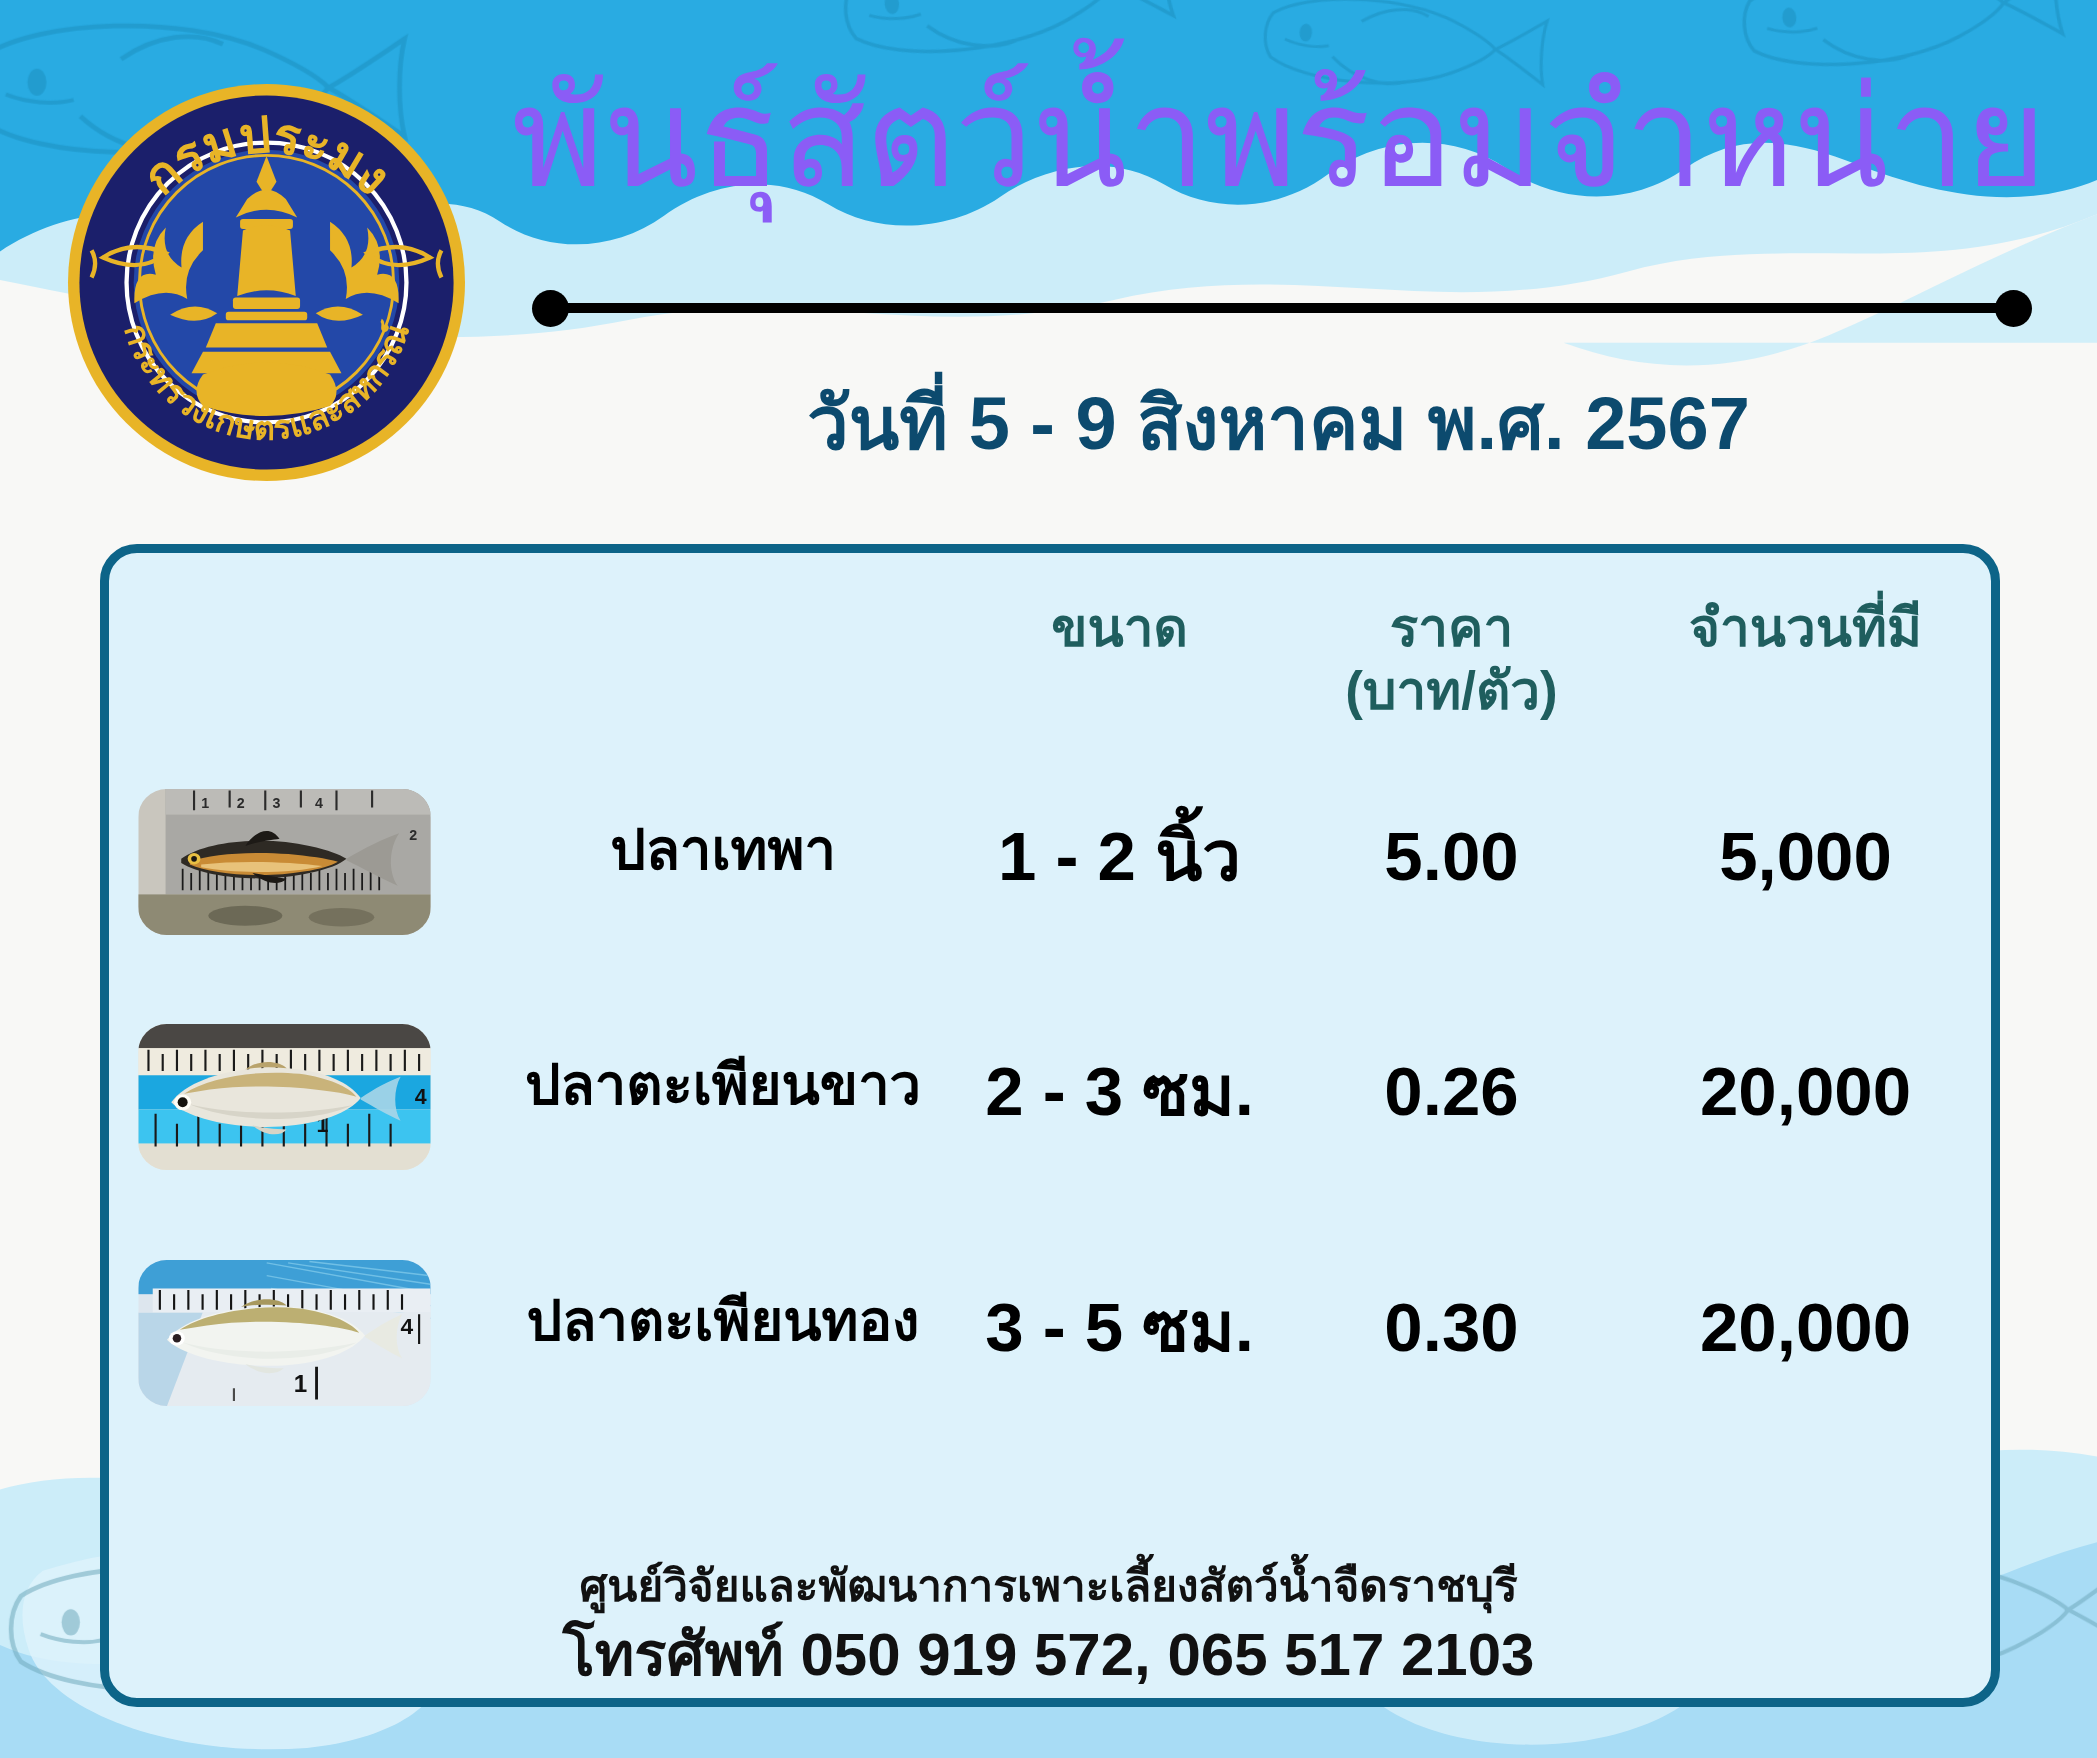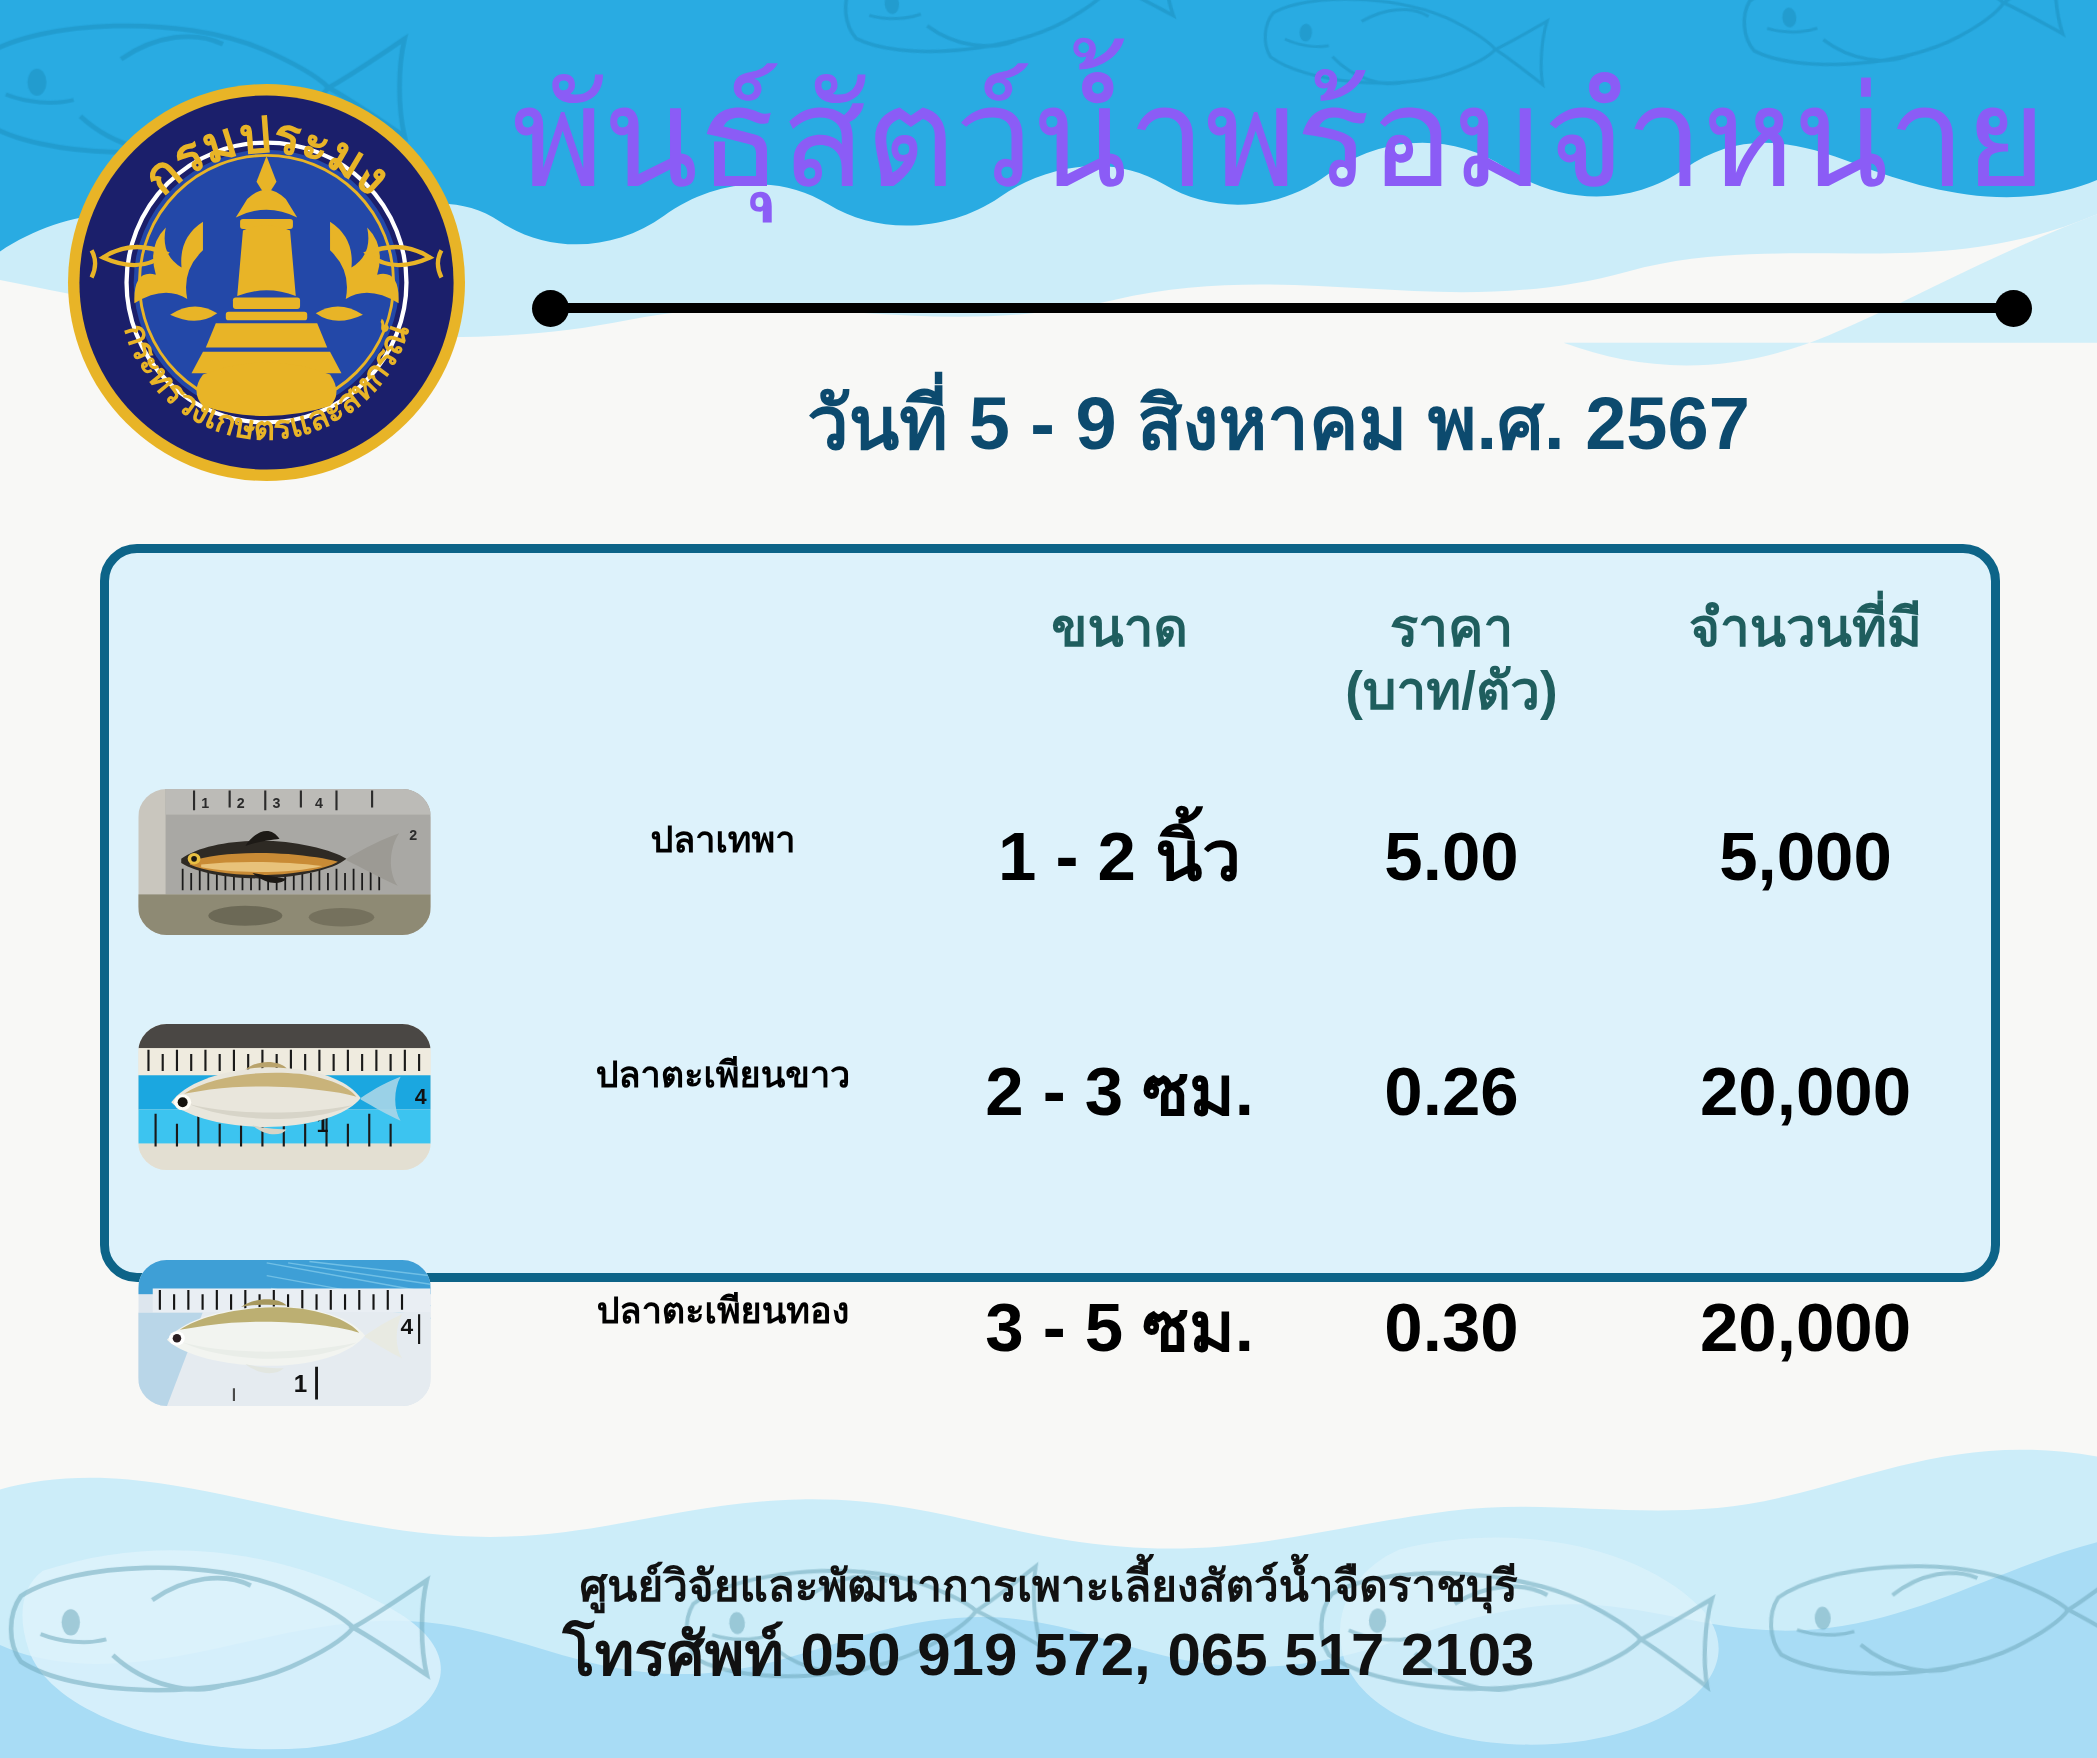--- a/index.html
+++ b/index.html
@@ -30,21 +30,21 @@
   #rule-dot-left { left:0; }
   #rule-dot-right { right:0; }
   #date-line {
     position:absolute; left:500px; top:364px; width:1557px;
     text-align:center; font-size:74px; font-weight:bold; color:#0c4a6e;
     white-space:nowrap;
   }
 
   
   #card {
-    position:absolute; left:100px; top:544px; width:1900px; height:738px;
+    position:absolute; left:100px; top:544px; width:1900px; height:1163px;
     background:#DDF2FB; border:9.3px solid #0D6488; border-radius:37px; z-index:6;
   }
 
   
   #table { position:absolute; inset:0; }
   .col-photo { position:absolute; left:39px;  width:314px; }
   .col-name  { position:absolute; left:371px; width:486px; }
   .col-size  { position:absolute; left:857px;width:307px; }
   .col-price { position:absolute; left:1164px;width:357px; }
   .col-qty   { position:absolute; left:1518px;width:357px; }
@@ -56,21 +56,21 @@
 
   .row { position:absolute; height:189px; }
   #row-0 { top:236px; }
   #row-1 { top:471px; }
   #row-2 { top:707px; }
 
   .cell {
     position:absolute; top:33px; font-size:69px; font-weight:bold; color:#000;
     text-align:center; white-space:nowrap; line-height:1;
   }
-  .cell.name { font-size:36px; }
+  .cell.name { font-size:56px; }
 
   .photo {
     position:absolute; top:0; left:28.6px; width:293px; height:146px;
     border-radius:28.6px; overflow:hidden;
   }
   .photo svg { display:block; width:100%; height:100%; }
 
   
   #footer {
     position:absolute; left:0; top:1560px; width:2097px; z-index:7; text-align:center;

